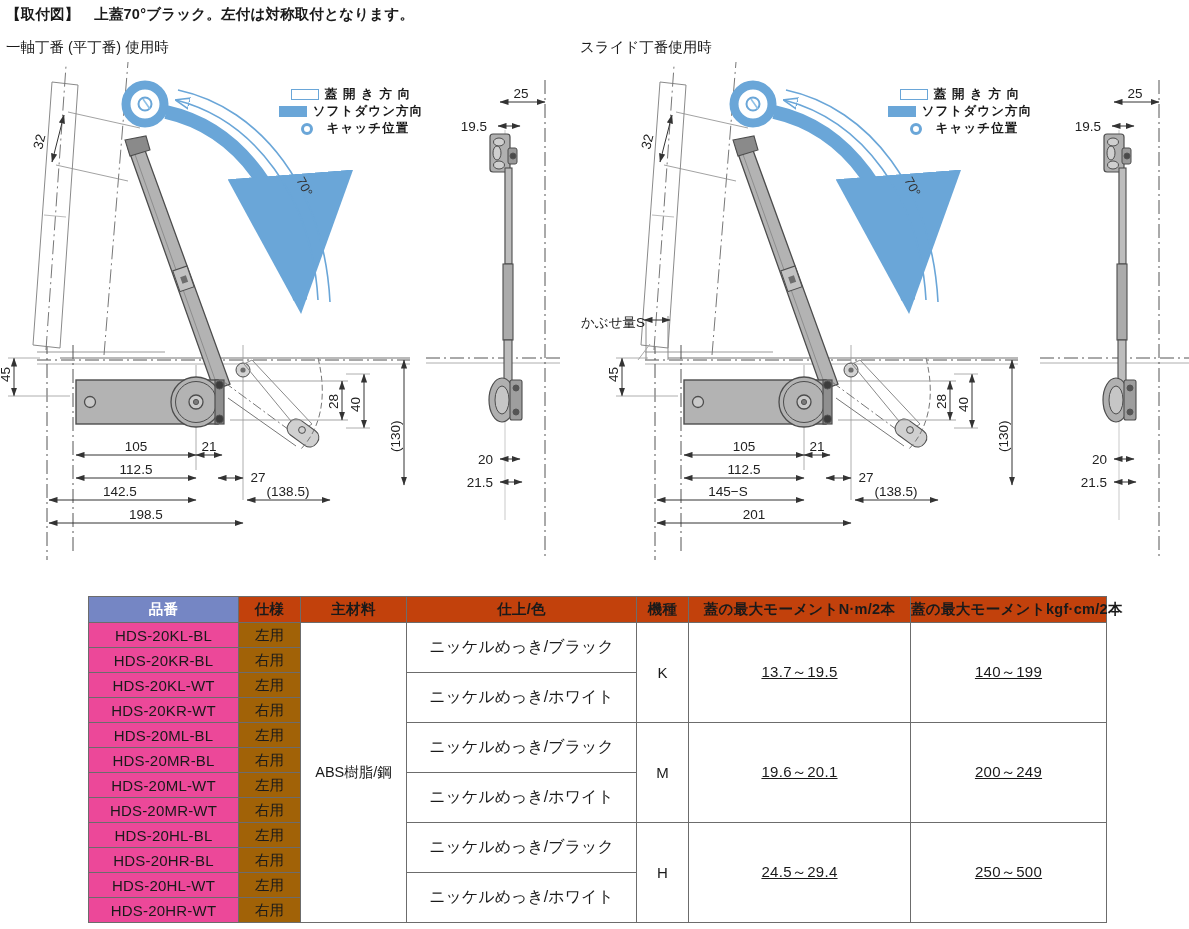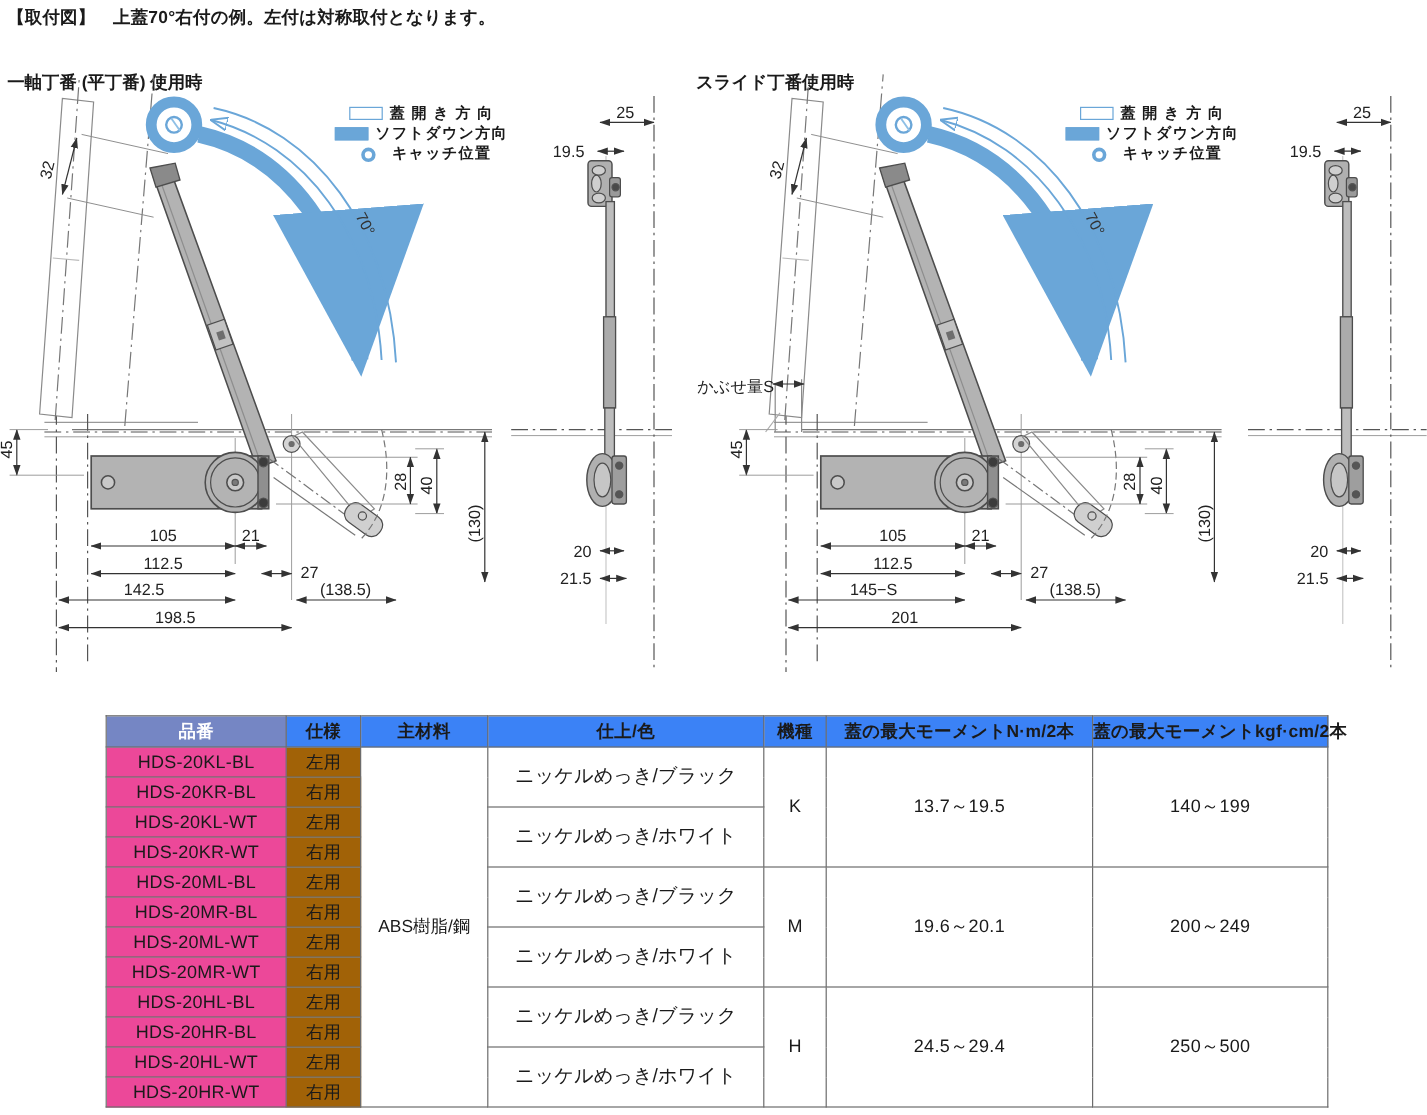--- a/index.html
+++ b/index.html
@@ -21,23 +21,22 @@
     position: absolute;
     left: 6px; top: 5px;
     font-size: 14.5px;
     font-weight: bold;
     letter-spacing: .2px;
     white-space: nowrap;
   }
   .panel-title {
     position: absolute;
     font-size: 14.5px;
-    font-weight: bold;
+    font-weight: normal;
     white-space: nowrap;
-    margin-top: 21px;
   }
   #panel-title-left  { left: 6px;   top: 38px; }
   #panel-title-right { left: 580px; top: 38px; }
 
   
   .legend {
     position: absolute;
     width: 148px;
   }
   #legend-left  { left: 277px; top: 86px; }
@@ -95,54 +94,54 @@
   #spec-table th, #spec-table td {
     border: 1px solid #6c6c6c;
     text-align: center;
     vertical-align: middle;
     padding: 0;
     height: 24px;
     font-weight: normal;
     white-space: nowrap;
   }
   #spec-table thead th {
-    background: #3b82f6;
+    background: #c2410c;
     font-weight: bold;
     height: 25px;
     font-size: 14.5px;
     letter-spacing: .3px;
   }
   #spec-table thead th.head-part {
     background: #7586c4;
     color: #ffffff;
   }
   td.cell-part {
     background: #ec4899;
     font-size: 15px;
     letter-spacing: .2px;
   }
   td.cell-spec { background: #a16207; font-size: 14.5px; }
   td.cell-mat, td.cell-finish, td.cell-type,
   td.cell-nm, td.cell-kgf { background: #ffffff; font-size: 14.5px; }
   td.cell-finish { font-size: 16px; }
   td.cell-type { font-size: 15px; }
-  td.cell-nm, td.cell-kgf { font-size: 15px; letter-spacing: .3px; }
+  td.cell-nm, td.cell-kgf { font-size: 15px; letter-spacing: .3px; text-decoration: underline; }
 
   .col-part   { width: 150px; }
   .col-spec   { width:  62px; }
   .col-mat    { width: 106px; }
   .col-finish { width: 230px; }
   .col-type   { width:  52px; }
   .col-nm     { width: 222px; }
   .col-kgf    { width: 196px; }
 </style>
 </head>
 <body>
 
-<div id="doc-title">【取付図】　上蓋70°右付の例。左付は対称取付となります。</div>
+<div id="doc-title">【取付図】　上蓋70°ブラック。左付は対称取付となります。</div>
 <div class="panel-title" id="panel-title-left">一軸丁番 (平丁番) 使用時</div>
 <div class="panel-title" id="panel-title-right">スライド丁番使用時</div>
 
 <div class="legend" id="legend-left">
   <div class="legend-row">
     <span class="legend-swatch sw-open"></span>
     <span class="legend-label">蓋 開 き 方 向</span>
   </div>
   <div class="legend-row">
     <span class="legend-swatch sw-soft"></span>

